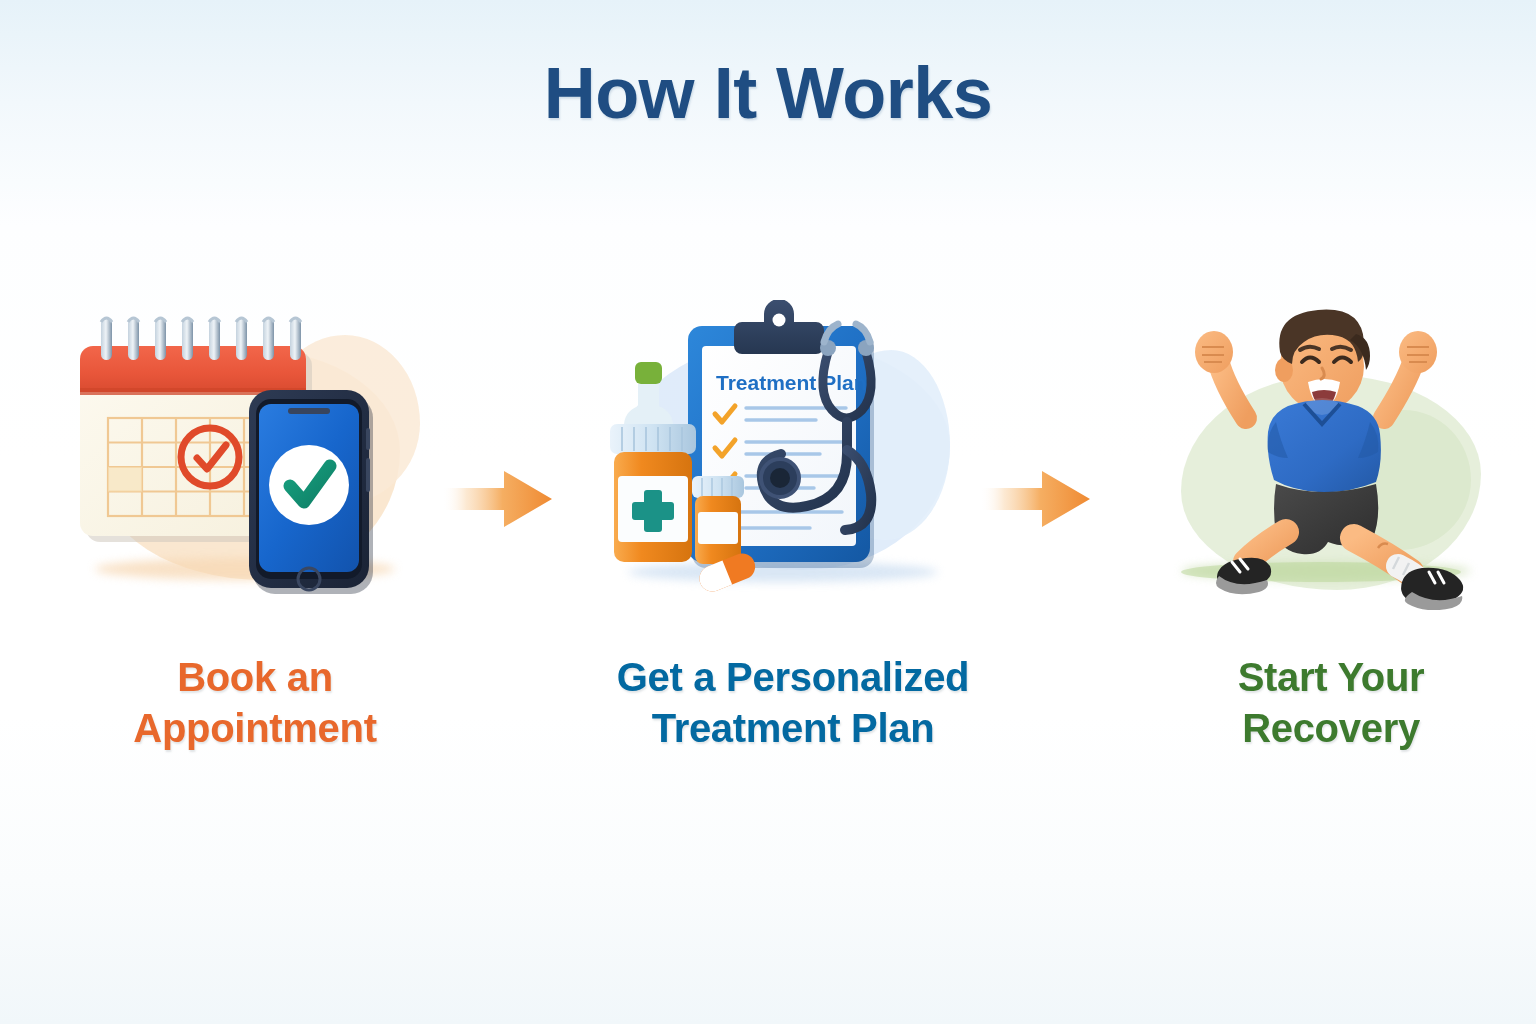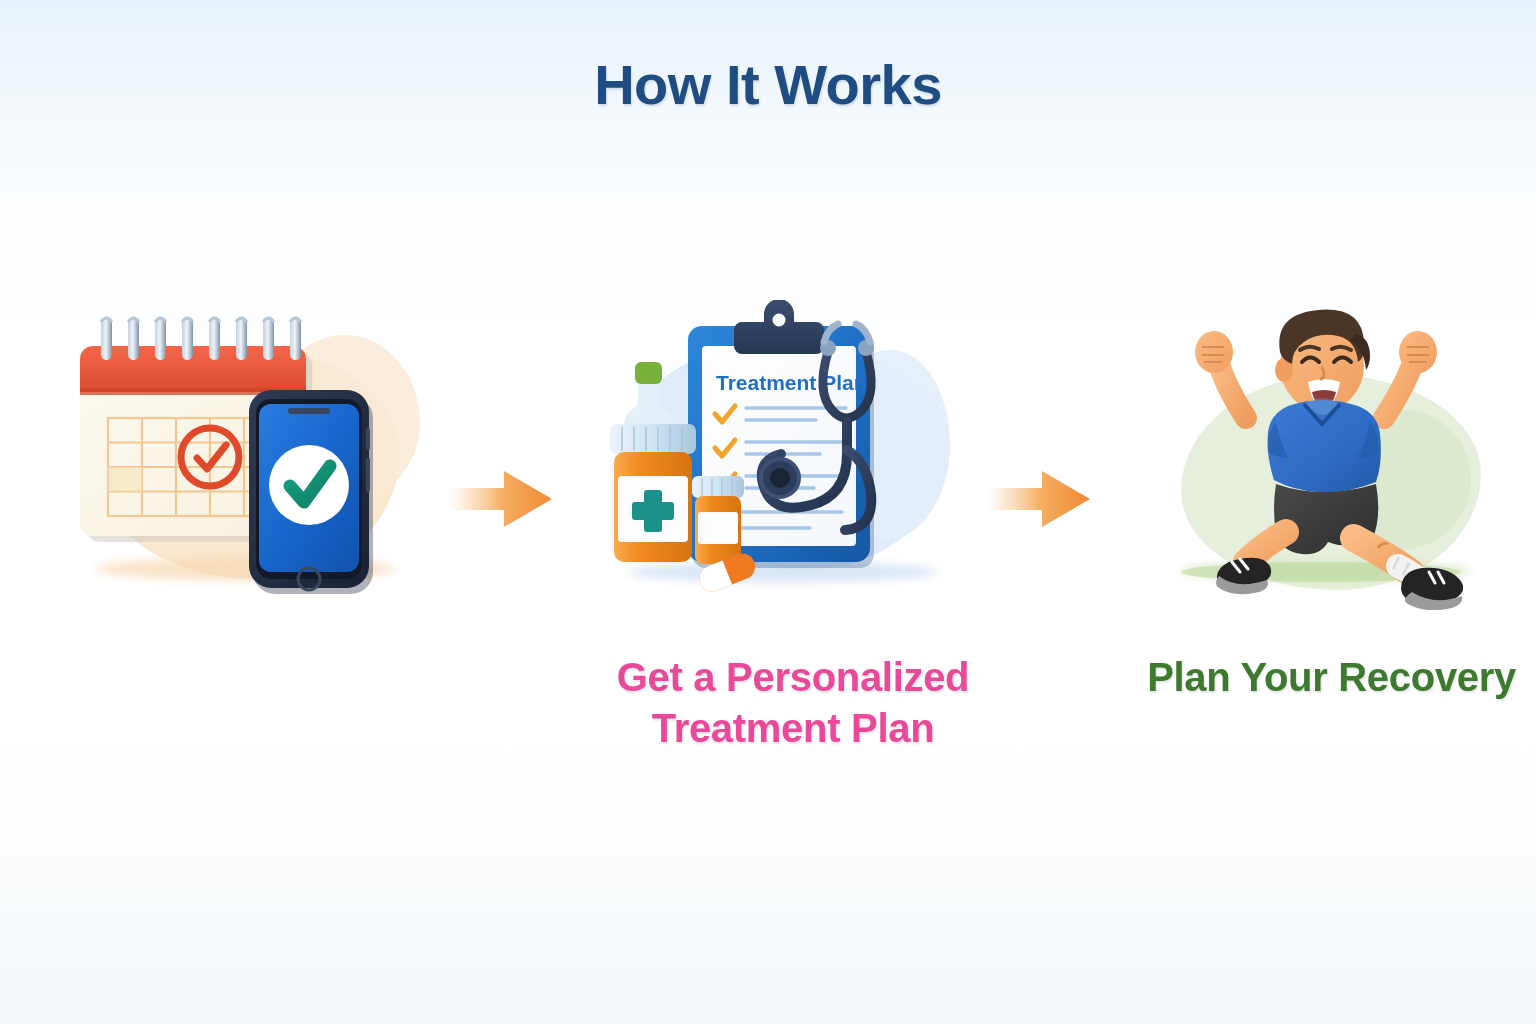--- a/index.html
+++ b/index.html
@@ -26,21 +26,21 @@
   
   .title-wrap {
     position: absolute;
     top: 52px;
     left: 0;
     width: 100%;
     text-align: center;
   }
   .page-title {
     font-family: "Liberation Sans", sans-serif;
-    font-size: 56px;
+    font-size: 72px;
     font-weight: bold;
     letter-spacing: -0.5px;
     color: #1f4d82;
     text-shadow: 1px 2px 2px rgba(120,150,180,0.28);
   }
 
   
   .steps {
     position: absolute;
     top: 300px;
@@ -66,21 +66,21 @@
     margin-top: 42px;
     text-align: center;
     font-size: 40px;
     font-weight: bold;
     line-height: 1.28;
     letter-spacing: -0.3px;
     text-shadow: 1px 2px 2px rgba(140,150,160,0.25);
     max-width: 370px;
   }
   .label-1 { color: #e8682c; }
-  .label-2 { color: #ec4899; }
+  .label-2 { color: #0369a1; }
   .label-3 { color: #3d7a2e; }
 
   
   .arrow-slot {
     width: 118px;
     height: 310px;
     position: relative;
     flex: none;
   }
   .arrow {
@@ -256,20 +256,21 @@
           <rect x="316" y="128" width="4" height="22" rx="2" fill="#39465f"></rect>
           <rect x="316" y="158" width="4" height="34" rx="2" fill="#39465f"></rect>
 
           <g>
             <circle cx="259" cy="185" r="40" fill="#ffffff"></circle>
             <path d="M240 186 l14 16 l26 -36" fill="none" stroke="url(#tickG)" stroke-width="13" stroke-linecap="round" stroke-linejoin="round"></path>
           </g>
         </g>
       </svg>
     </div>
+    <div class="step-label label-1">Book an Appointment</div>
   </div>
 
   <div class="arrow-slot">
     <svg class="arrow" viewBox="0 0 112 62">
       <defs>
         <linearGradient id="arrG1" x1="0" y1="0" x2="1" y2="0">
           <stop offset="0%" stop-color="#ffffff" stop-opacity="0"></stop>
           <stop offset="22%" stop-color="#fad7ae" stop-opacity="0.55"></stop>
           <stop offset="55%" stop-color="#f5ae62"></stop>
           <stop offset="100%" stop-color="#ef8a32"></stop>
@@ -532,16 +533,16 @@
         <g>
           <path d="M296 268 q26 -2 38 12 q8 10 -4 18 q-20 12 -44 4 q-14 -6 -10 -20 q4 -12 20 -14 z" fill="#242424"></path>
           <path d="M286 292 q22 14 50 4 q2 8 -10 12 q-26 6 -44 -4 q-8 -4 4 -12 z" fill="#9a9a9a"></path>
           <g stroke="#ffffff" stroke-width="3" fill="none" stroke-linecap="round">
             <path d="M303 272 l6 11"></path>
               <path d="M312 272 l6 11"></path>
           </g>
         </g>
       </svg>
     </div>
-    <div class="step-label label-3">Plan Your Recovery</div>
+    <div class="step-label label-3">Start Your Recovery</div>
   </div>
 
 </div>
 
 </body></html>

